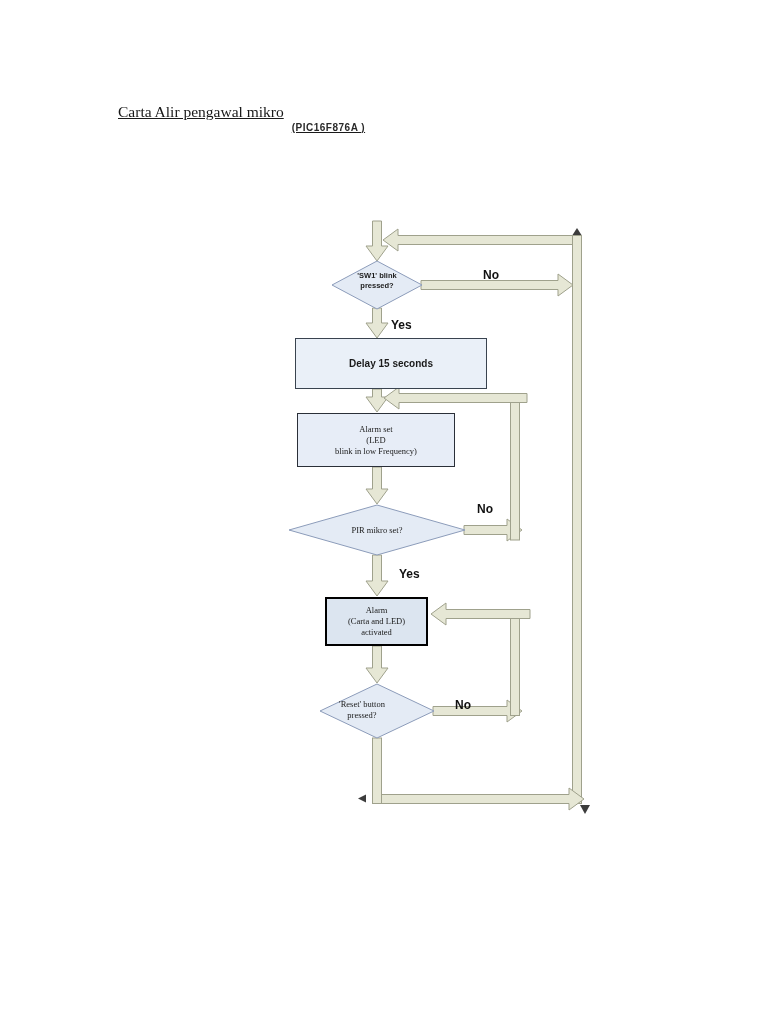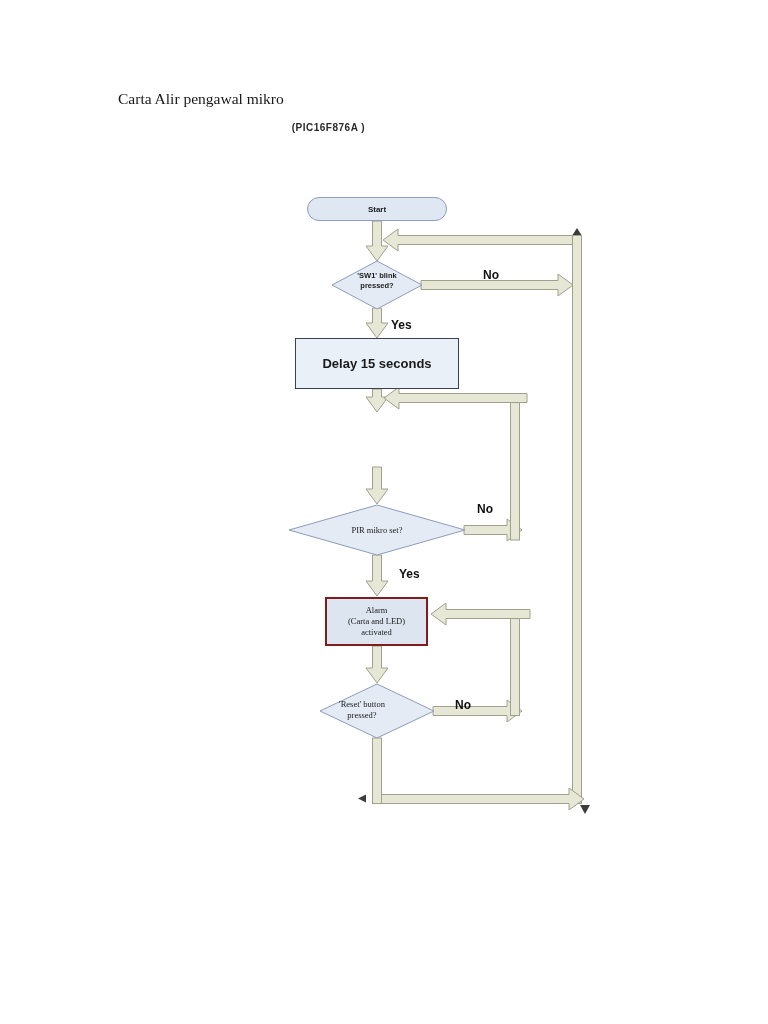--- a/index.html
+++ b/index.html
@@ -6,22 +6,23 @@
   html, body { background: #ffffff; }
   body {
     width: 768px; height: 1024px;
     position: relative;
     font-family: "Liberation Sans", sans-serif;
     color: #1a1a1a;
     overflow: hidden;
   }
   .title-row {
     position: absolute; left: 118px; top: 90px;
-    display: flex; align-items: flex-start; gap: 8px;
+    display: flex; align-items: center; gap: 8px;
     white-space: nowrap;
+    text-decoration: underline;
   }
   .title-main {
     font-family: "Liberation Serif", serif;
     font-size: 15.5px; color: #181818;
   }
   .title-chip {
     font-family: "Liberation Sans", sans-serif;
     font-size: 10px; font-weight: bold; letter-spacing: 0.5px; color: #2a2a2a; margin-top: 32px;
   }
   .fc { position: absolute; left: 0; top: 0; width: 768px; height: 1024px; }
@@ -30,32 +31,32 @@
   .shaft { fill: #e6e7d5; stroke: #9fa18c; stroke-width: 1; }
   .diamond { fill: #e4ebf5; stroke: #8c9cba; stroke-width: 1; }
   .artifact { fill: #3c3c3c; stroke: none; }
   .node { position: absolute; display: flex; flex-direction: column; align-items: center; justify-content: center; text-align: center; }
   .terminator {
     left: 307px; top: 197px; width: 140px; height: 24px;
     background: #dee7f2; border: 1px solid #8e9fbc; border-radius: 12px;
     font-size: 8px; font-weight: bold;
   }
   .proc-delay {
-    left: 295px; top: 338px; width: 164px; height: 51px;
+    left: 295px; top: 338px; width: 192px; height: 51px;
     background: #eaf0f8; border: 1.5px solid #39434f;
-    font-size: 13px; font-weight: bold;
+    font-size: 10px; font-weight: bold;
   }
   .proc-alarm-set {
     left: 297px; top: 413px; width: 158px; height: 54px;
     background: #e7edf7; border: 1px solid #2a2f38;
     font-family: "Liberation Serif", serif; font-size: 8.5px; line-height: 11px;
   }
   .proc-alarm-act {
     left: 325px; top: 597px; width: 103px; height: 49px;
-    background: #dce5f0; border: 2px solid #7f1d1d;
+    background: #dce5f0; border: 2px solid #000000;
     font-family: "Liberation Serif", serif; font-size: 8.5px; line-height: 11px;
   }
   .dtext { position: absolute; text-align: center; }
   .dtext-sw1 { left: 327px; top: 271px; width: 100px; font-size: 7.5px; font-weight: bold; line-height: 10px; }
   .dtext-pir { left: 307px; top: 525px; width: 140px; font-family: "Liberation Serif", serif; font-size: 8.5px; }
   .dtext-reset { left: 312px; top: 699px; width: 100px; font-family: "Liberation Serif", serif; font-size: 8.5px; line-height: 11px; }
   .edge-label { position: absolute; font-size: 12px; font-weight: bold; color: #111; }
   .lbl-yes1 { left: 391px; top: 318px; }
   .lbl-no1  { left: 483px; top: 268px; }
   .lbl-no2  { left: 477px; top: 502px; }
@@ -98,33 +99,35 @@
 
     <polygon class="diamond" points="332,285 377,261 422,285 377,309"></polygon>
     <polygon class="diamond" points="289,530 377,505 465,530 377,555"></polygon>
     <polygon class="diamond" points="320,711 377,684 434,711 377,738"></polygon>
 
     <polygon class="artifact" points="577,228 572.5,235 581.5,235"></polygon>
     <polygon class="artifact" points="358,798.5 366,794.5 366,802.5"></polygon>
     <polygon class="artifact" points="580,805 590,805 585,814"></polygon>
   </svg>
 
-  <div class="node terminator">
-    <div>Start</div>
-  </div>
 
   <div class="dtext dtext-sw1">
     <div>'SW1' blink</div>
     <div>pressed?</div>
   </div>
 
   <div class="node proc-delay">
     <div>Delay 15 seconds</div>
   </div>
 
+  <div class="node proc-alarm-set">
+    <div>Alarm set</div>
+    <div>(LED</div>
+    <div>blink in low Frequency)</div>
+  </div>
 
   <div class="dtext dtext-pir">
     <div>PIR mikro set?</div>
   </div>
 
   <div class="node proc-alarm-act">
     <div>Alarm</div>
     <div>(Carta and LED)</div>
     <div>activated</div>
   </div>

